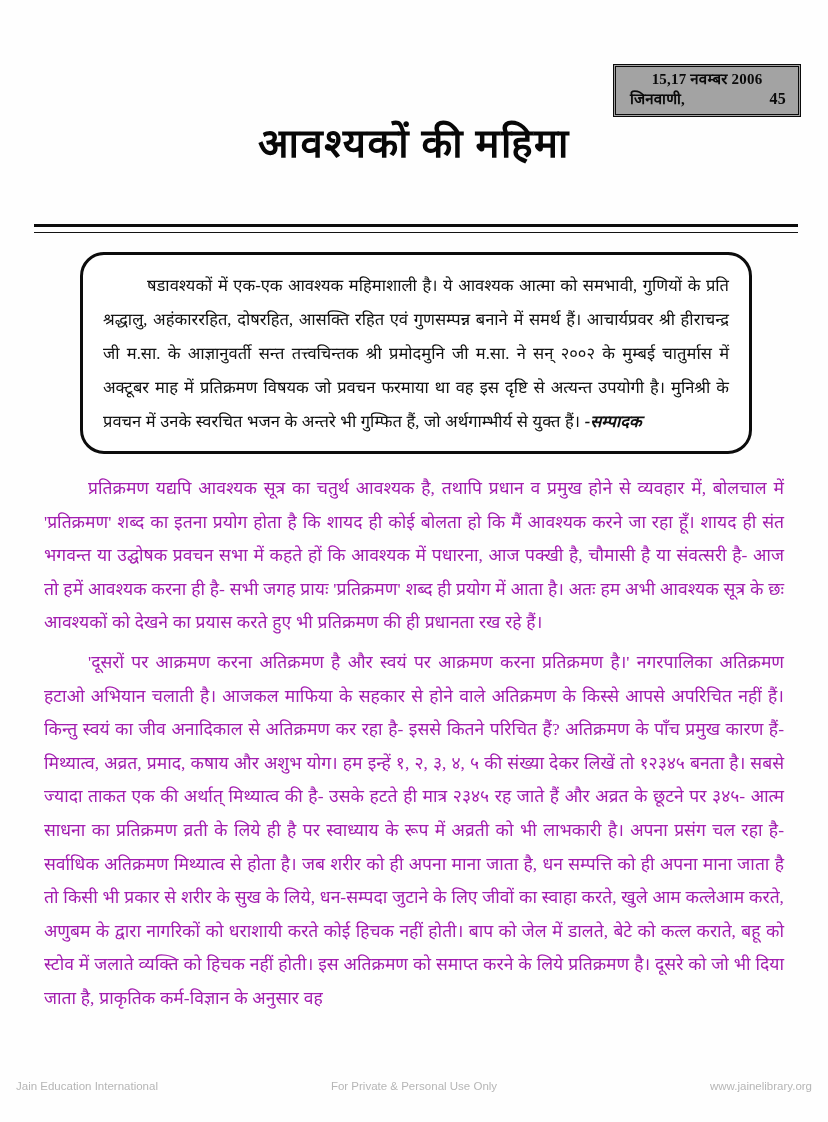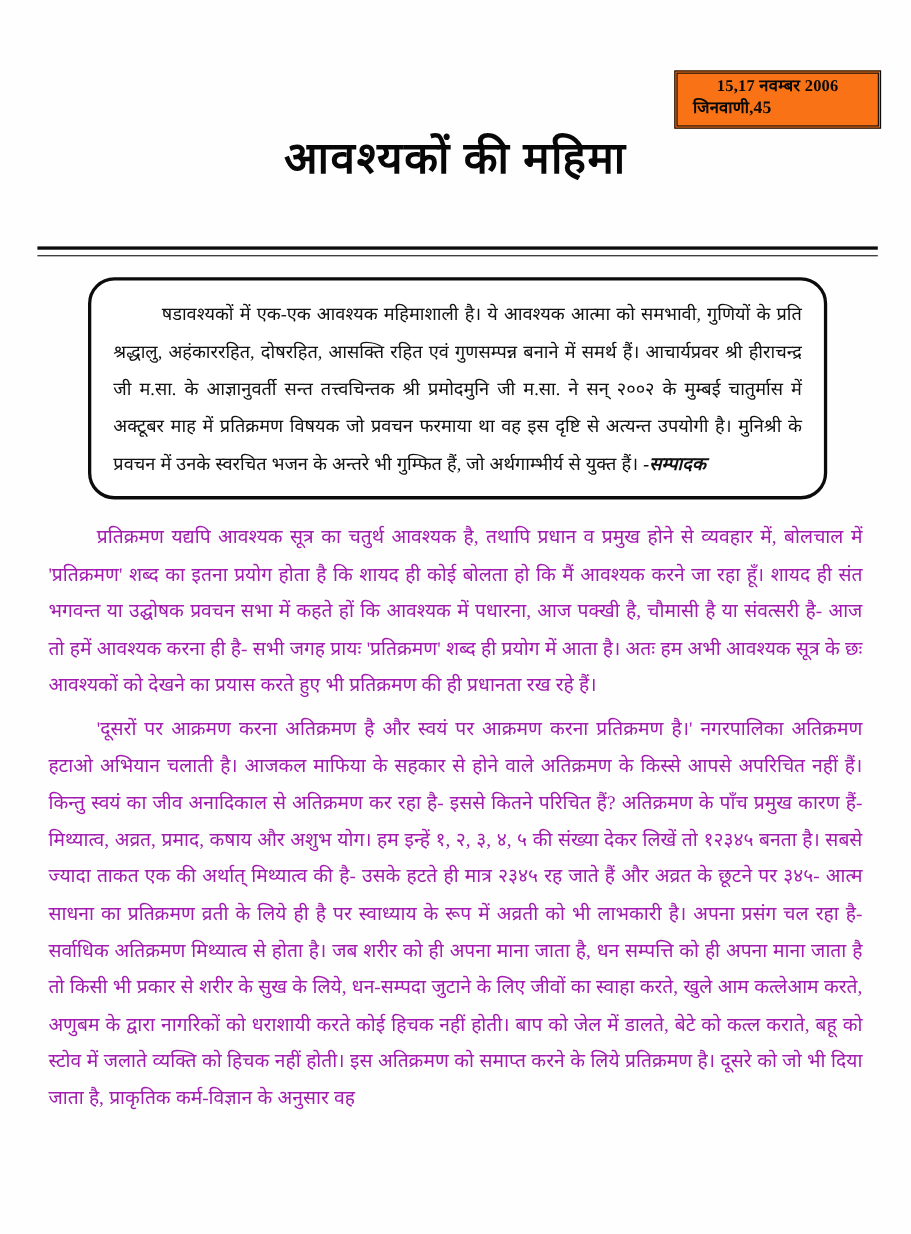--- a/index.html
+++ b/index.html
@@ -20,36 +20,36 @@
   }
 
   
   .issue-box {
     position: absolute;
     left: 613px;
     top: 64px;
     width: 188px;
     border: 3px double #0b0b0b;
     padding: 3px 4px 4px 4px;
-    background: #f97316;
+    background: #a3a3a3;
     box-sizing: border-box;
   }
   .issue-line {
     display: block;
     font-size: 15px;
     line-height: 1.28;
     font-weight: 700;
     color: #0a0a0a;
     letter-spacing: .2px;
     text-align: center;
     white-space: nowrap;
   }
   .issue-line-2 {
     display: flex;
-    justify-content: flex-start;
+    justify-content: space-between;
     align-items: baseline;
     padding: 0 8px 0 10px;
   }
   .issue-journal {
     font-size: 15px;
     font-weight: 700;
     color: #0a0a0a;
   }
   .issue-page {
     font-size: 16px;
@@ -191,14 +191,19 @@
 
   <div class="intro-box">
     <p class="intro-text"><span>षडावश्यकों में एक-एक आवश्यक महिमाशाली है। ये आवश्यक आत्मा को सम‌भावी, गुणियों के प्रति श्रद्धालु, अहंकाररहित, दोषरहित, आसक्ति रहित एवं गुणसम्पन्न बनाने में समर्थ हैं। आचार्यप्रवर श्री हीराचन्द्र जी म.सा. के आज्ञानुवर्ती सन्त तत्त्वचिन्तक श्री प्रमोदमुनि जी म.सा. ने सन् २००२ के मुम्बई चातुर्मास में अक्टूबर माह में प्रतिक्रमण विषयक जो प्रवचन फरमाया था वह इस दृष्टि से अत्यन्त उपयोगी है। मुनिश्री के प्रवचन में उनके स्वरचित भजन के अन्तरे भी गुम्फित हैं, जो अर्थगाम्भीर्य से युक्त हैं। </span><span class="editor">-सम्पादक</span></p>
   </div>
 
   <div class="body">
     <p>प्रतिक्रमण यद्यपि आवश्यक सूत्र का चतुर्थ आवश्यक है, तथापि प्रधान व प्रमुख होने से व्यवहार में, बोलचाल में 'प्रतिक्रमण' शब्द का इतना प्रयोग होता है कि शायद ही कोई बोलता हो कि मैं आवश्यक करने जा रहा हूँ। शायद ही संत भगवन्त या उद्घोषक प्रवचन सभा में कहते हों कि आवश्यक में पधारना, आज पक्खी है, चौमासी है या संवत्सरी है- आज तो हमें आवश्यक करना ही है- सभी जगह प्रायः 'प्रतिक्रमण' शब्द ही प्रयोग में आता है। अतः हम अभी आवश्यक सूत्र के छः आवश्यकों को देखने का प्रयास करते हुए भी प्रतिक्रमण की ही प्रधानता रख रहे हैं।</p>
     <p>'दूसरों पर आक्रमण करना अतिक्रमण है और स्वयं पर आक्रमण करना प्रतिक्रमण है।' नगरपालिका अतिक्रमण हटाओ अभियान चलाती है। आजकल माफिया के सहकार से होने वाले अतिक्रमण के किस्से आपसे अपरिचित नहीं हैं। किन्तु स्वयं का जीव अनादिकाल से अतिक्रमण कर रहा है- इससे कितने परिचित हैं? अतिक्रमण के पाँच प्रमुख कारण हैं- मिथ्यात्व, अव्रत, प्रमाद, कषाय और अशुभ योग। हम इन्हें १, २, ३, ४, ५ की संख्या देकर लिखें तो १२३४५ बनता है। सबसे ज्यादा ताकत एक की अर्थात् मिथ्यात्व की है- उसके हटते ही मात्र २३४५ रह जाते हैं और अव्रत के छूटने पर ३४५- आत्म साधना का प्रतिक्रमण व्रती के लिये ही है पर स्वाध्याय के रूप में अव्रती को भी लाभकारी है। अपना प्रसंग चल रहा है- सर्वाधिक अतिक्रमण मिथ्यात्व से होता है। जब शरीर को ही अपना माना जाता है, धन सम्पत्ति को ही अपना माना जाता है तो किसी भी प्रकार से शरीर के सुख के लिये, धन-सम्पदा जुटाने के लिए जीवों का स्वाहा करते, खुले आम कत्लेआम करते, अणुबम के द्वारा नागरिकों को धराशायी करते कोई हिचक नहीं होती। बाप को जेल में डालते, बेटे को कत्ल कराते, बहू को स्टोव में जलाते व्यक्ति को हिचक नहीं होती। इस अतिक्रमण को समाप्त करने के लिये प्रतिक्रमण है। दूसरे को जो भी दिया जाता है, प्राकृतिक कर्म-विज्ञान के अनुसार वह</p>
   </div>
 
+  <div class="footer">
+    <span class="footer-left">Jain Education International</span>
+    <span class="footer-center">For Private &amp; Personal Use Only</span>
+    <span class="footer-right">www.jainelibrary.org</span>
+  </div>
 
 </div>
 
 </body></html>

